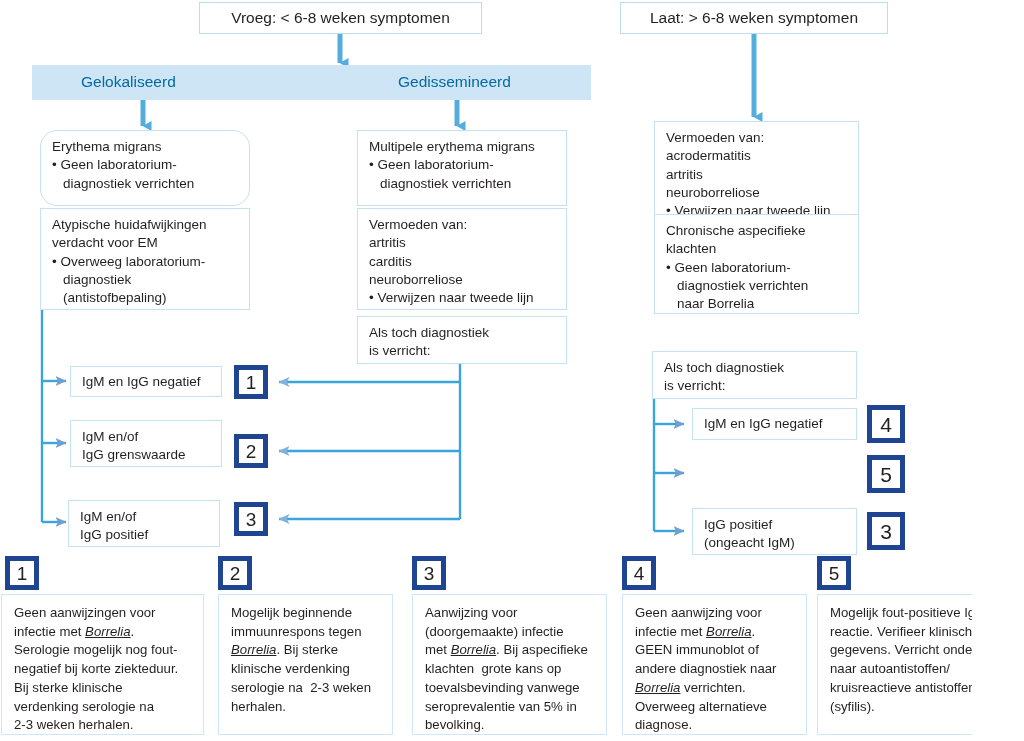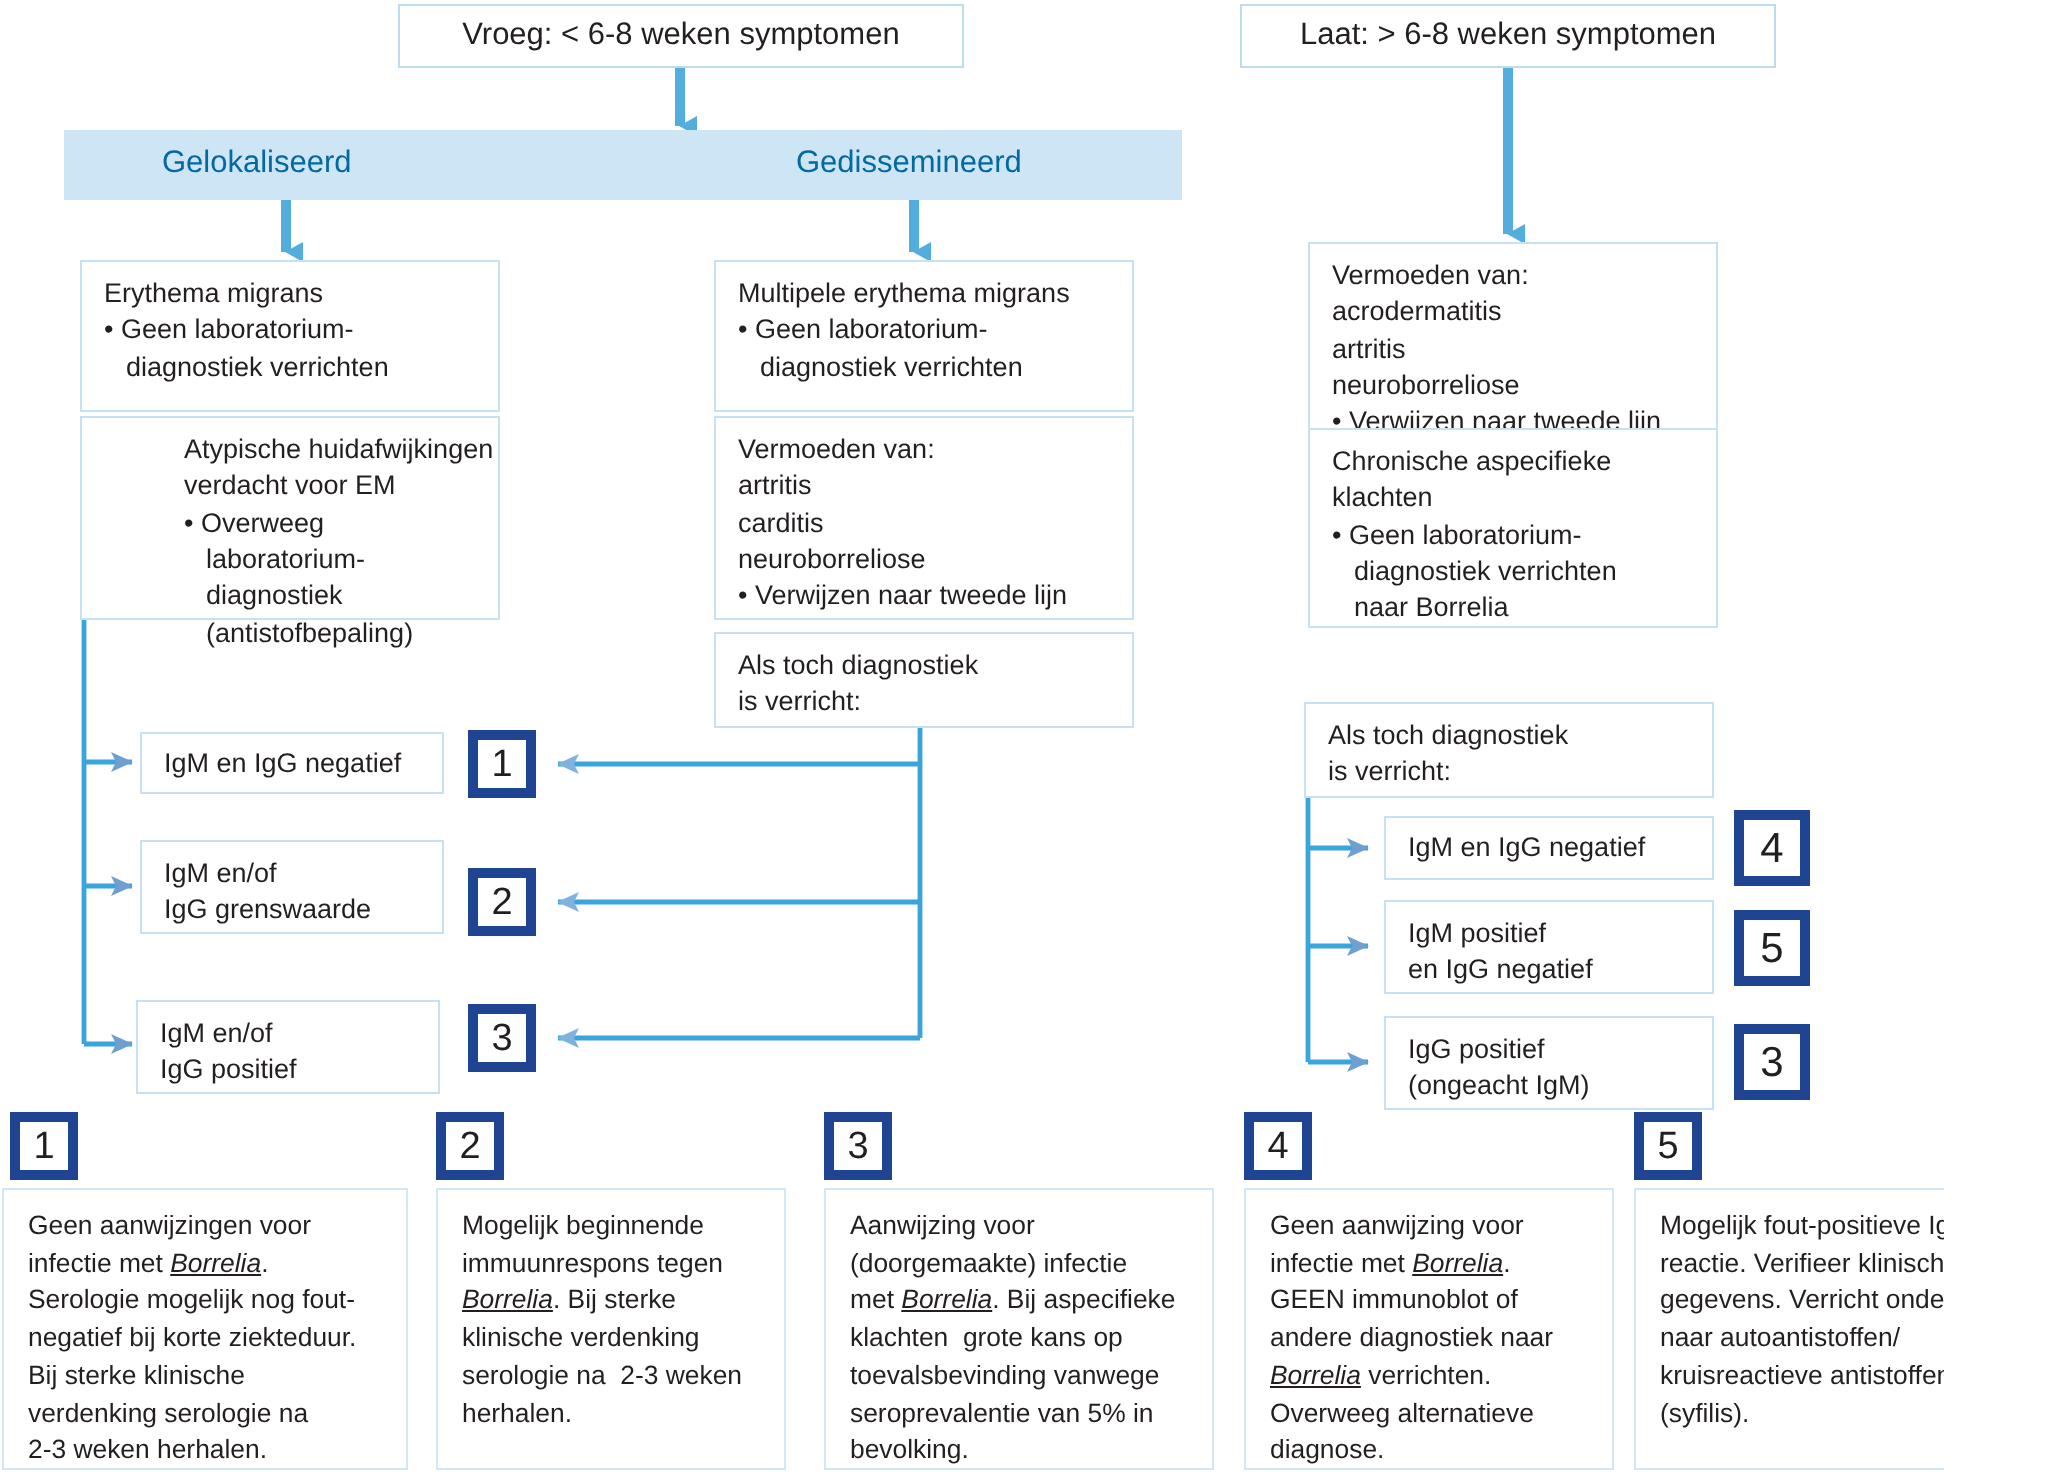--- a/index.html
+++ b/index.html
@@ -164,29 +164,29 @@
   </div>
 
   <div class="titlebox" style="left:620px; top:2px; width:268px; height:32px;">
     <span>Laat:  &gt; 6-8 weken symptomen</span>
   </div>
 
   <div class="bandbar" style="left:32px; top:65px; width:559px; height:35px;"></div>
   <div class="band-label" style="left:81px; top:73px;">Gelokaliseerd</div>
   <div class="band-label" style="left:398px; top:73px;">Gedissemineerd</div>
 
-  <div class="box" style="left:40px; top:130px; width:210px; height:76px;">
+  <div class="box" style="left:40px; top:130px; width:210px; height:76px;border-radius:17px;">
     <div class="pad">
       <span class="line">Erythema migrans</span><br>
       <span class="bullet">• Geen laboratorium-</span>
       <span class="hang">diagnostiek verrichten</span>
     </div>
   </div>
 
-  <div class="box" style="left:40px; top:208px; width:210px; height:102px;padding-left:40px;">
+  <div class="box" style="left:40px; top:208px; width:210px; height:102px;">
     <div class="pad">
       <span class="line">Atypische huidafwijkingen</span><br>
       <span class="line">verdacht voor EM</span><br>
       <span class="bullet">• Overweeg laboratorium-</span>
       <span class="hang">diagnostiek</span>
       <span class="hang">(antistofbepaling)</span>
     </div>
   </div>
 
   <div class="box" style="left:357px; top:130px; width:210px; height:76px;">
@@ -272,26 +272,20 @@
 
   <div class="box" style="left:692px; top:408px; width:165px; height:32px;">
     <div class="pad" style="padding-top:6px;">
       <span class="line">IgM en IgG negatief</span>
     </div>
   </div>
   <div class="badge big" style="left:867px; top:405px;">
     <span>4</span>
   </div>
 
-  <div class="box" style="left:692px; top:450px; width:165px; height:47px;">
-    <div class="pad">
-      <span class="line">IgM positief</span><br>
-      <span class="line">en IgG negatief</span>
-    </div>
-  </div>
   <div class="badge big" style="left:867px; top:455px;">
     <span>5</span>
   </div>
 
   <div class="box" style="left:692px; top:508px; width:165px; height:47px;">
     <div class="pad">
       <span class="line">IgG positief</span><br>
       <span class="line">(ongeacht IgM)</span>
     </div>
   </div>

